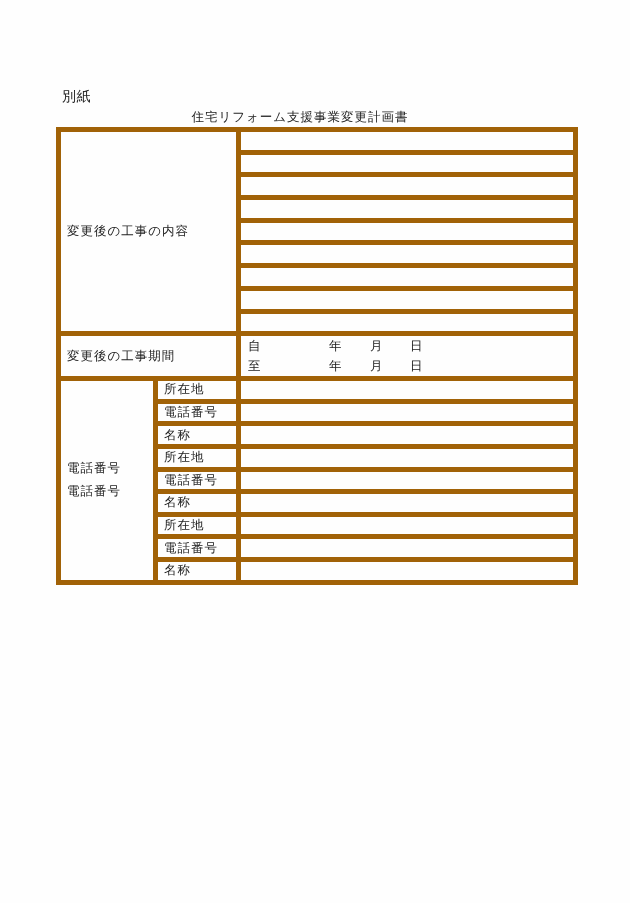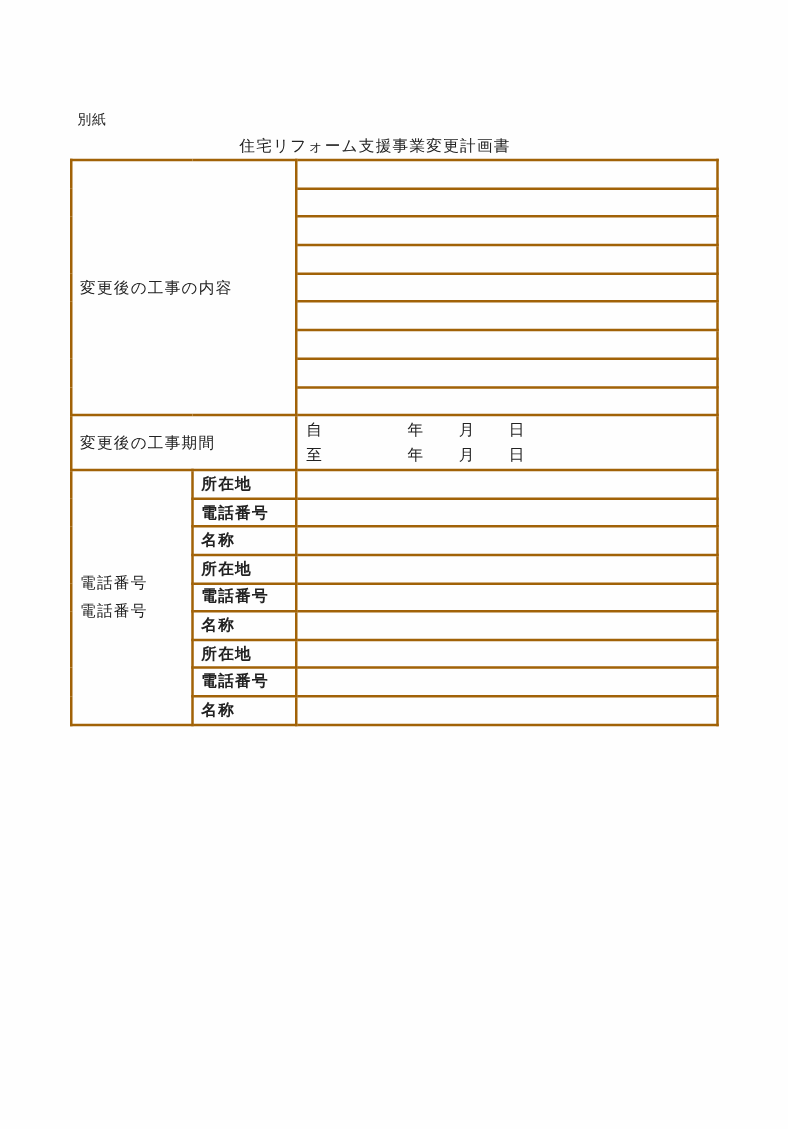--- a/index.html
+++ b/index.html
@@ -1,37 +1,37 @@
 <!DOCTYPE html>
 <html><head>
 <meta charset="utf-8">
 <style>
   html, body { margin:0; padding:0; }
   body {
     width:630px; height:903px; background:#fefefe; position:relative;
     font-family:"DejaVu Serif","Liberation Serif",serif; color:#222;
     overflow:hidden;
   }
-  .attach { position:absolute; left:62px; top:88px; font-size:11px; letter-spacing:0.5px; }
+  .attach { position:absolute; left:62px; top:88px; font-size:14px; letter-spacing:0.5px; }
   .title { position:absolute; left:0; width:570px; top:109px; text-align:center; font-size:12.5px; letter-spacing:1px; padding-left:30px; box-sizing:border-box; }
   table.form {
     position:absolute; left:56px; top:127px; width:517px;
     border-collapse:collapse; table-layout:fixed; font-size:12.5px;
   }
   table.form td {
-    border:2px solid #a16207; padding:0 0 0 6px; vertical-align:middle;
+    border:5px solid #a16207; padding:0 0 0 6px; vertical-align:middle;
     box-sizing:border-box; white-space:nowrap;
   }
   td.lbl { letter-spacing:1px; }
   .content-row td.input { height:22.7px; }
   .period td { height:44px; }
   .period .line { display:flex; height:20px; align-items:center; position:relative; }
   .period .line span { position:absolute; }
   .sub td { height:22.6px; }
-  td.sublbl { padding-left:6px; letter-spacing:1px;font-weight:bold; }
+  td.sublbl { padding-left:6px; letter-spacing:1px; }
   td.input { padding:0; }
 </style>
 </head>
 <body>
 
 <div class="attach">別紙</div>
 <div class="title">住宅リフォーム支援事業変更計画書</div>
 
 <table class="form">
   <colgroup>

